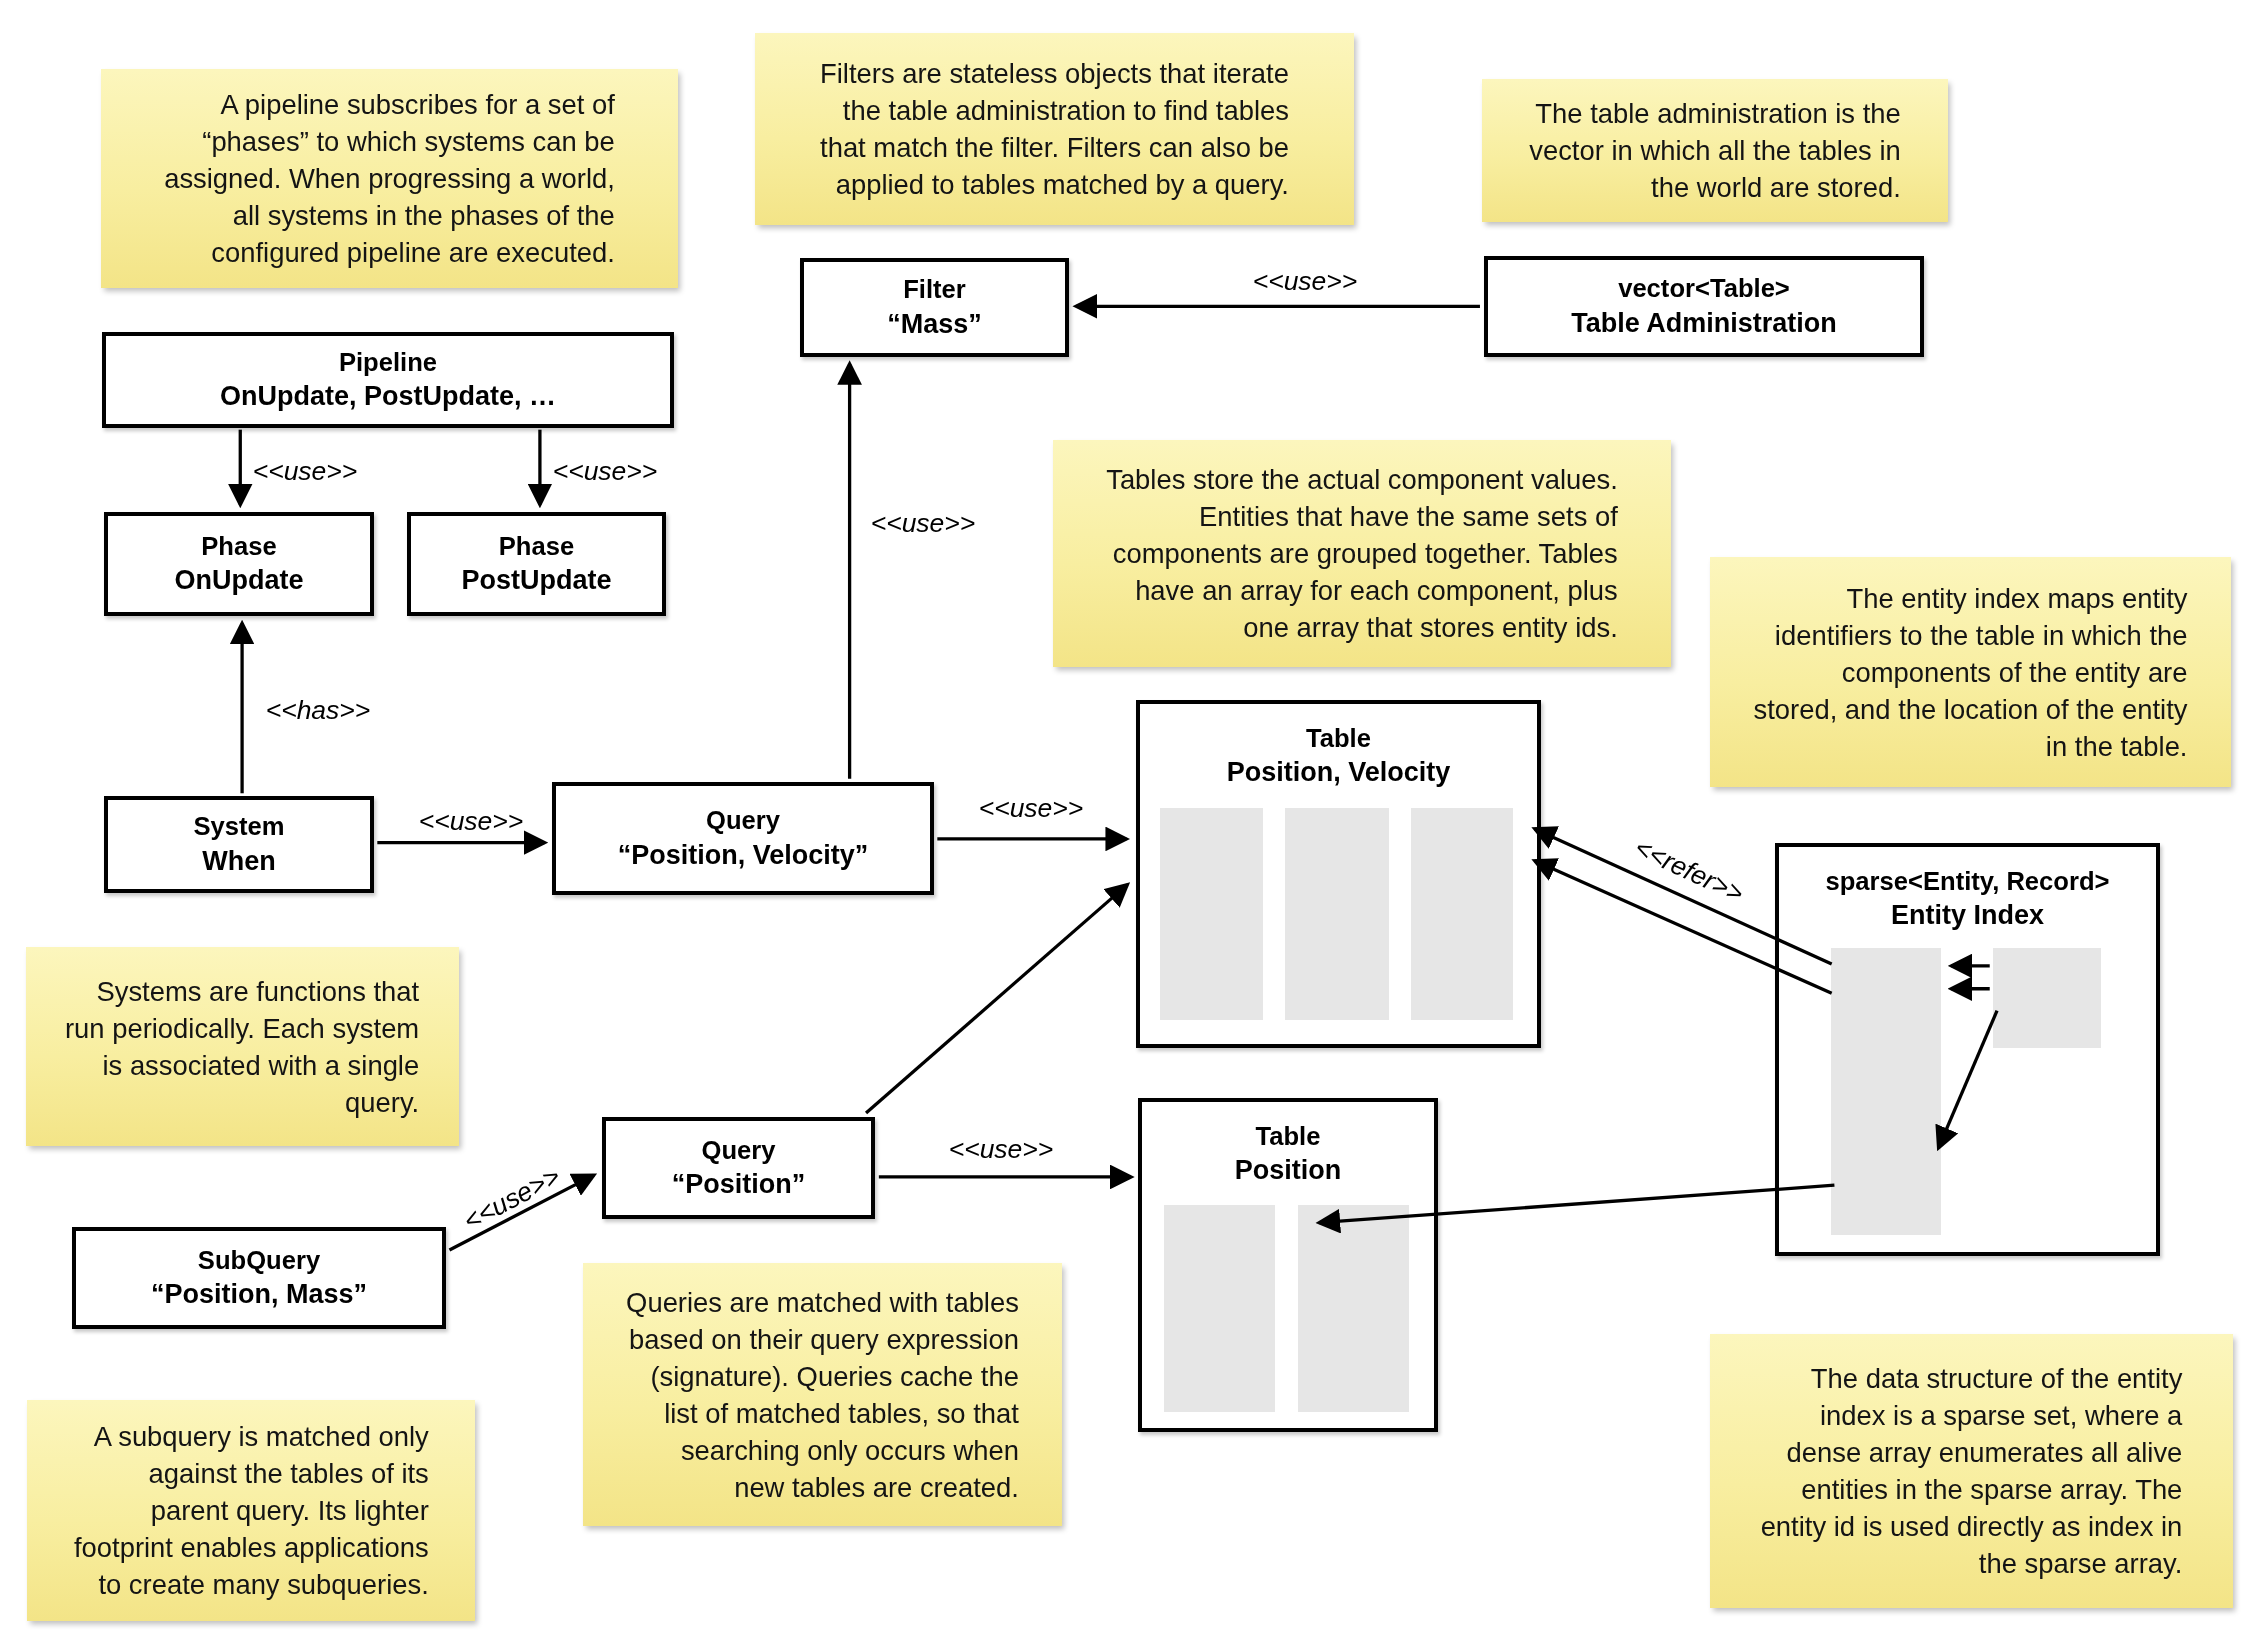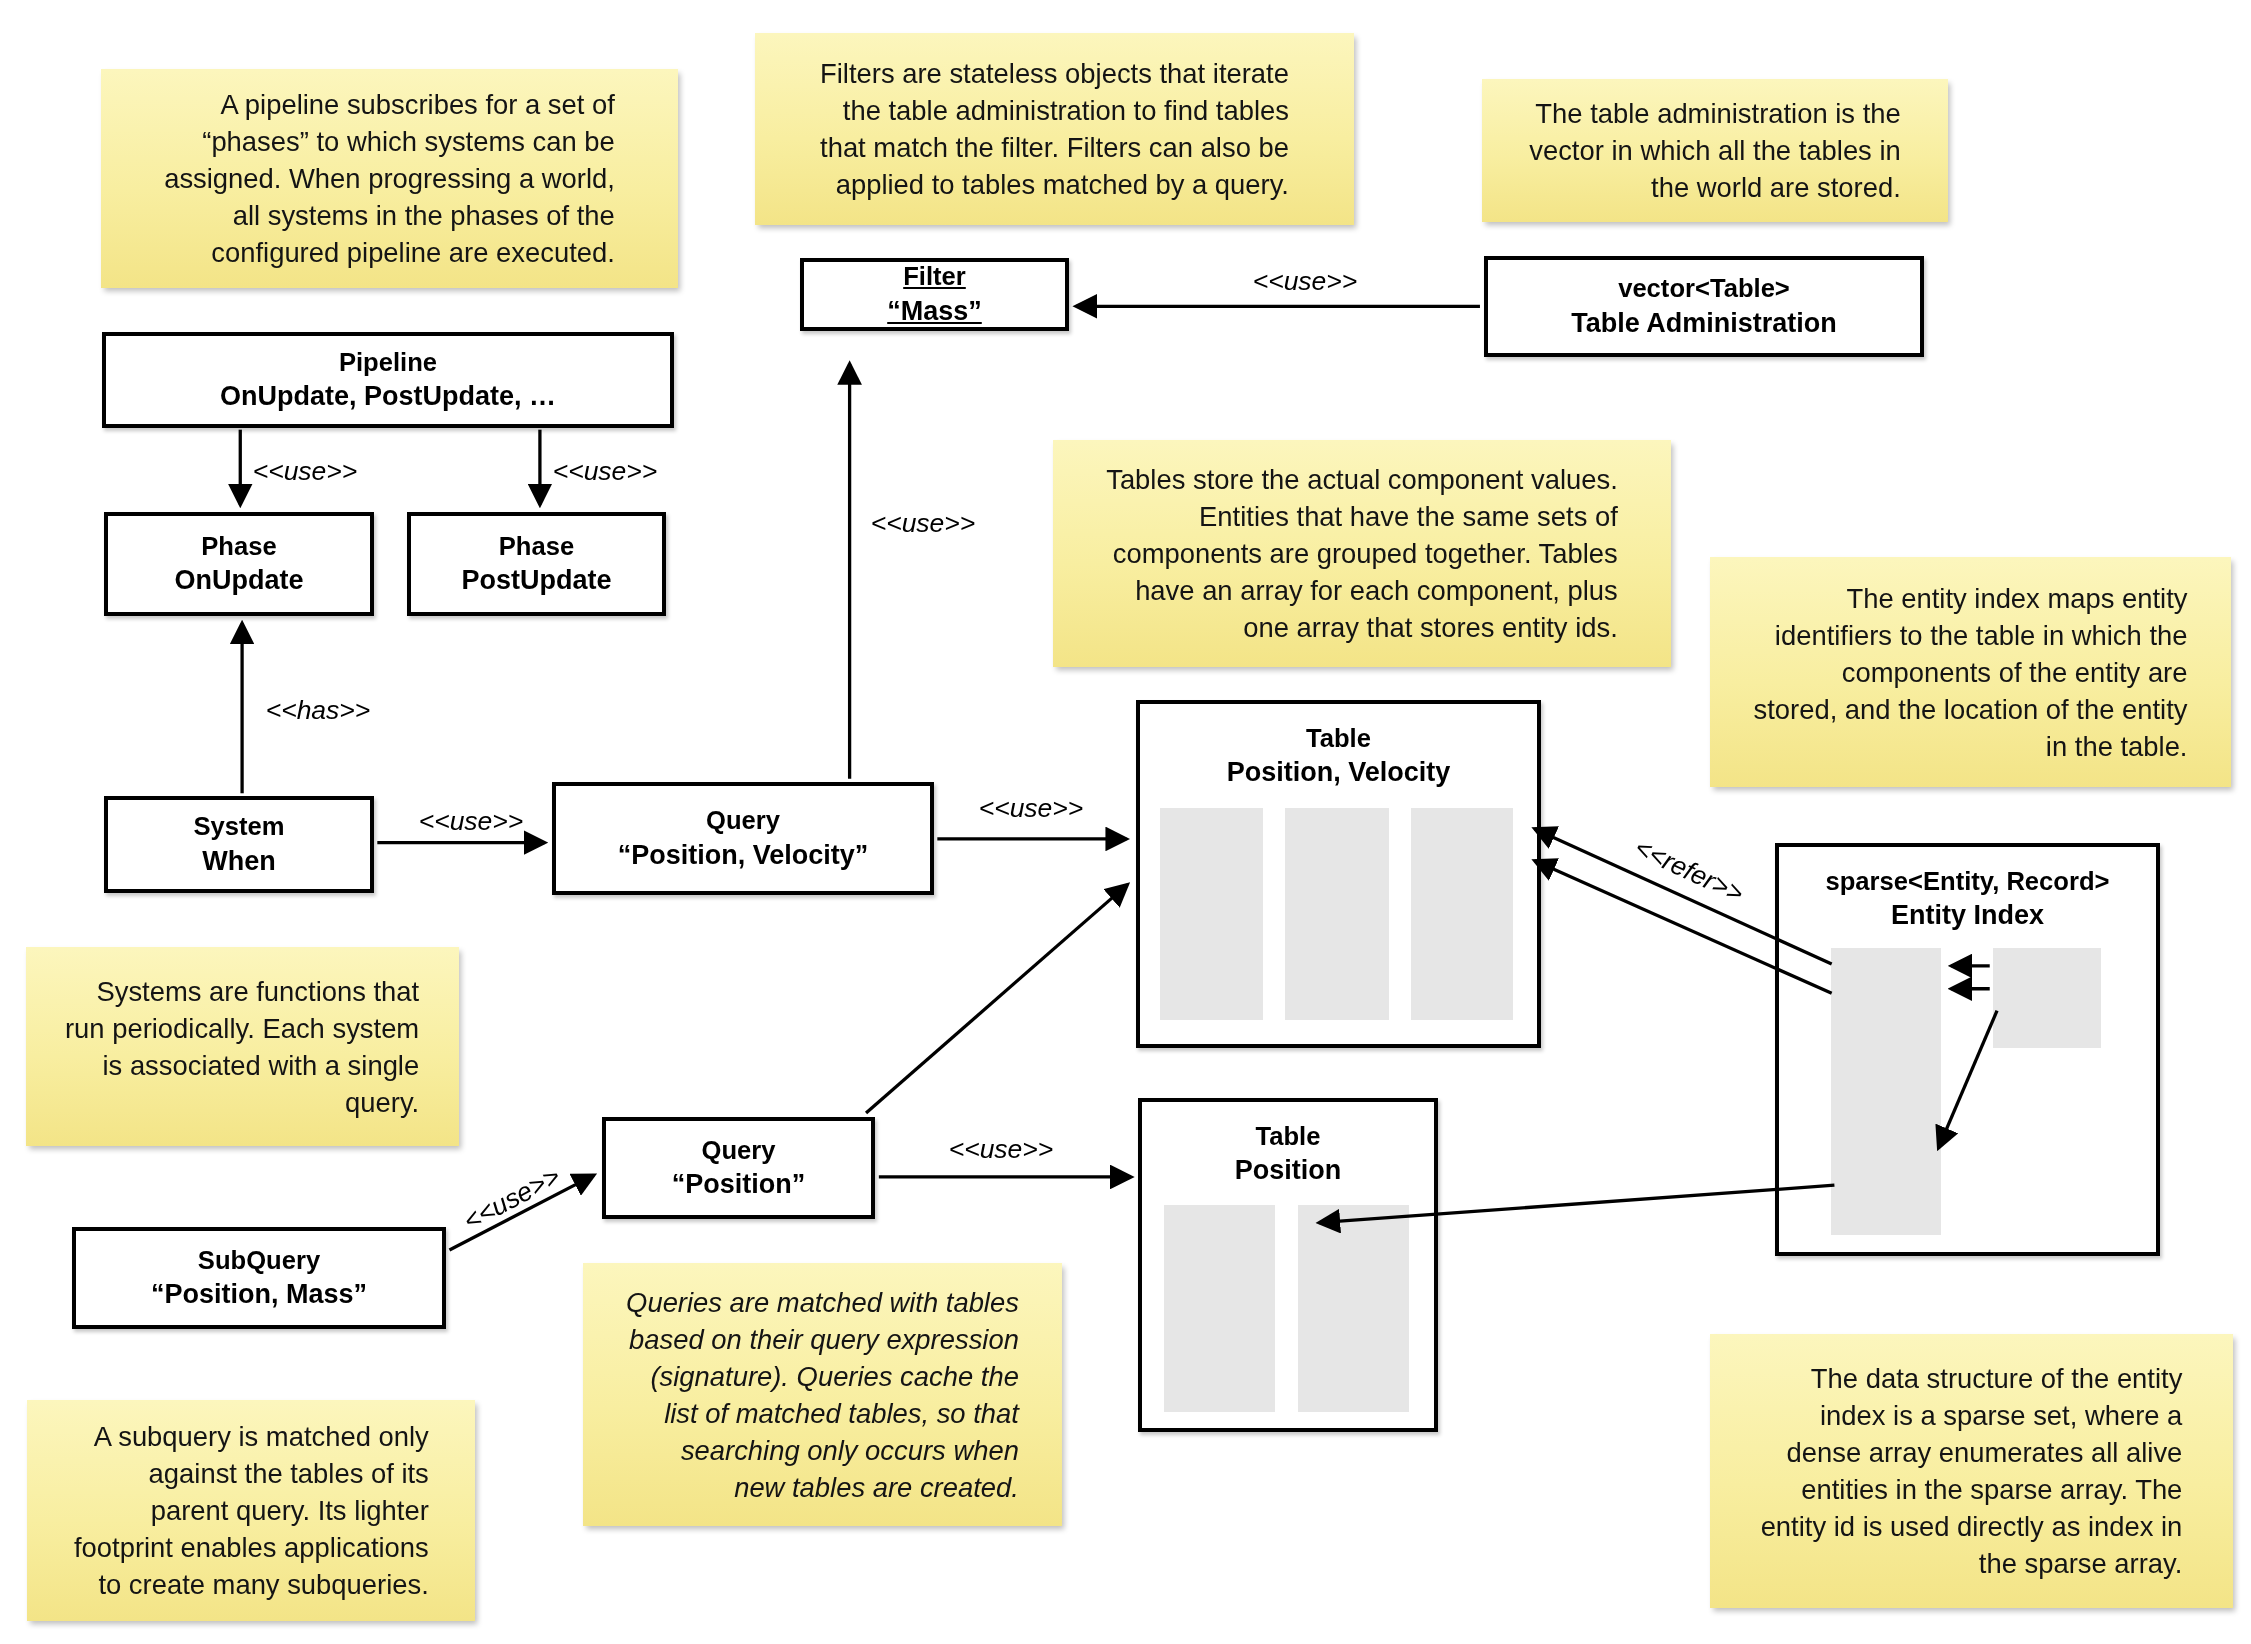--- a/index.html
+++ b/index.html
@@ -56,21 +56,21 @@
 one array that stores entity ids.</div>
   <div class="note" style="left:1710px;top:557px;width:521px;height:230px;">The entity index maps entity
 identifiers to the table in which the
 components of the entity are
 stored, and the location of the entity
 in the table.</div>
   <div class="note" style="left:25.6px;top:947px;width:433px;height:199px;">Systems are functions that
 run periodically. Each system
 is associated with a single
 query.</div>
-  <div class="note" style="left:583px;top:1263px;width:479px;height:263px;font-style:italic;">Queries are matched with tables
+  <div class="note" style="left:583px;top:1263px;width:479px;height:263px;">Queries are matched with tables
 based on their query expression
 (signature). Queries cache the
 list of matched tables, so that
 searching only occurs when
 new tables are created.</div>
   <div class="note" style="left:27.4px;top:1400px;width:448px;height:221px;">A subquery is matched only
 against the tables of its
 parent query. Its lighter
 footprint enables applications
 to create many subqueries.</div>
@@ -89,21 +89,21 @@
   <div class="box" style="left:104px;top:512px;width:270px;height:104px;">
     <div class="t">Phase</div>
     <div class="l">OnUpdate</div>
   </div>
 
   <div class="box" style="left:407px;top:512px;width:259px;height:104px;">
     <div class="t">Phase</div>
     <div class="l">PostUpdate</div>
   </div>
 
-  <div class="box" style="left:800px;top:258px;width:269px;height:73px;text-decoration:underline;">
+  <div class="box" style="left:800px;top:258px;width:269px;height:99px;">
     <div class="t">Filter</div>
     <div class="l">“Mass”</div>
   </div>
 
   <div class="box" style="left:1484px;top:256px;width:440px;height:101px;">
     <div class="t">vector&lt;Table&gt;</div>
     <div class="l">Table Administration</div>
   </div>
 
   <div class="box" style="left:104px;top:796px;width:270px;height:97px;">

